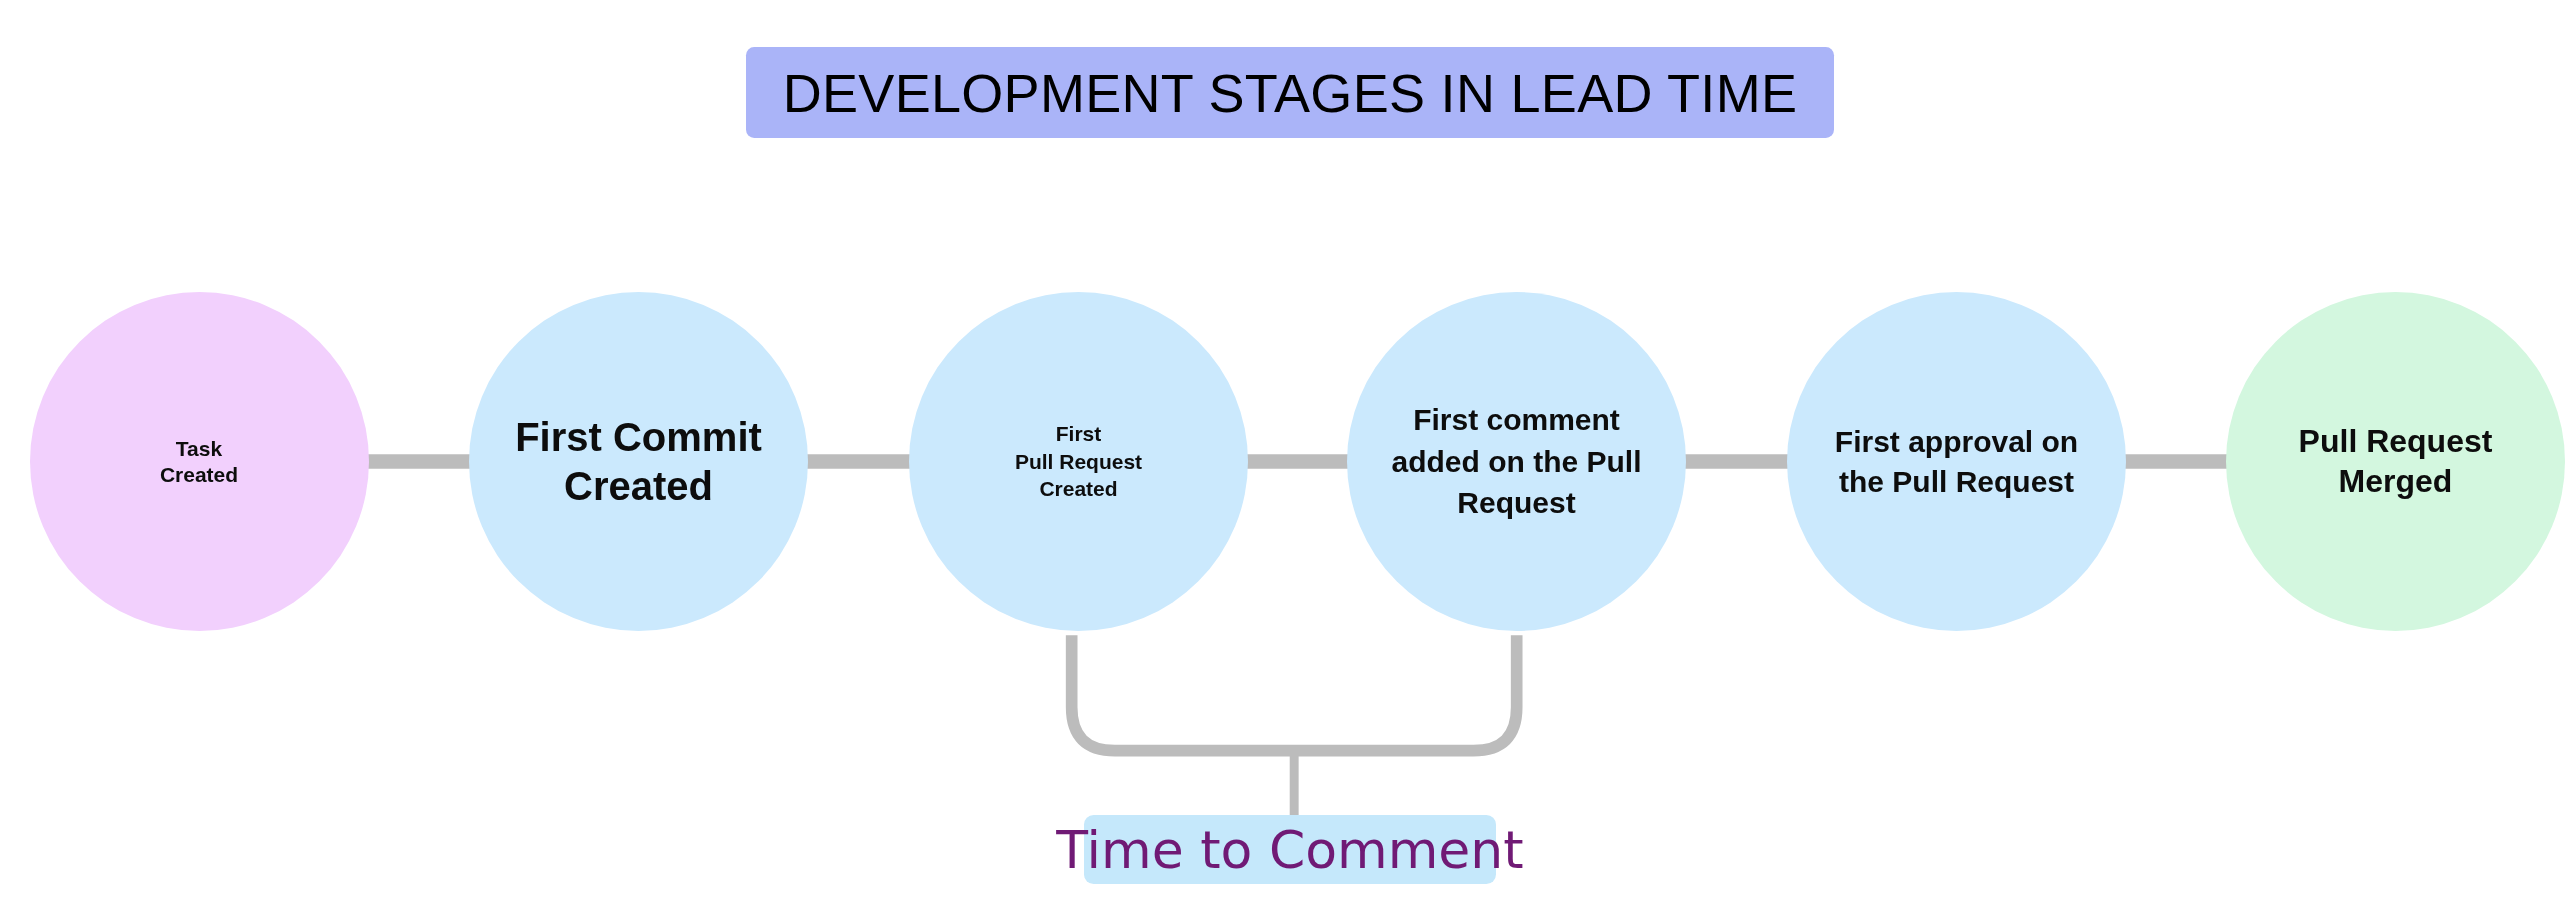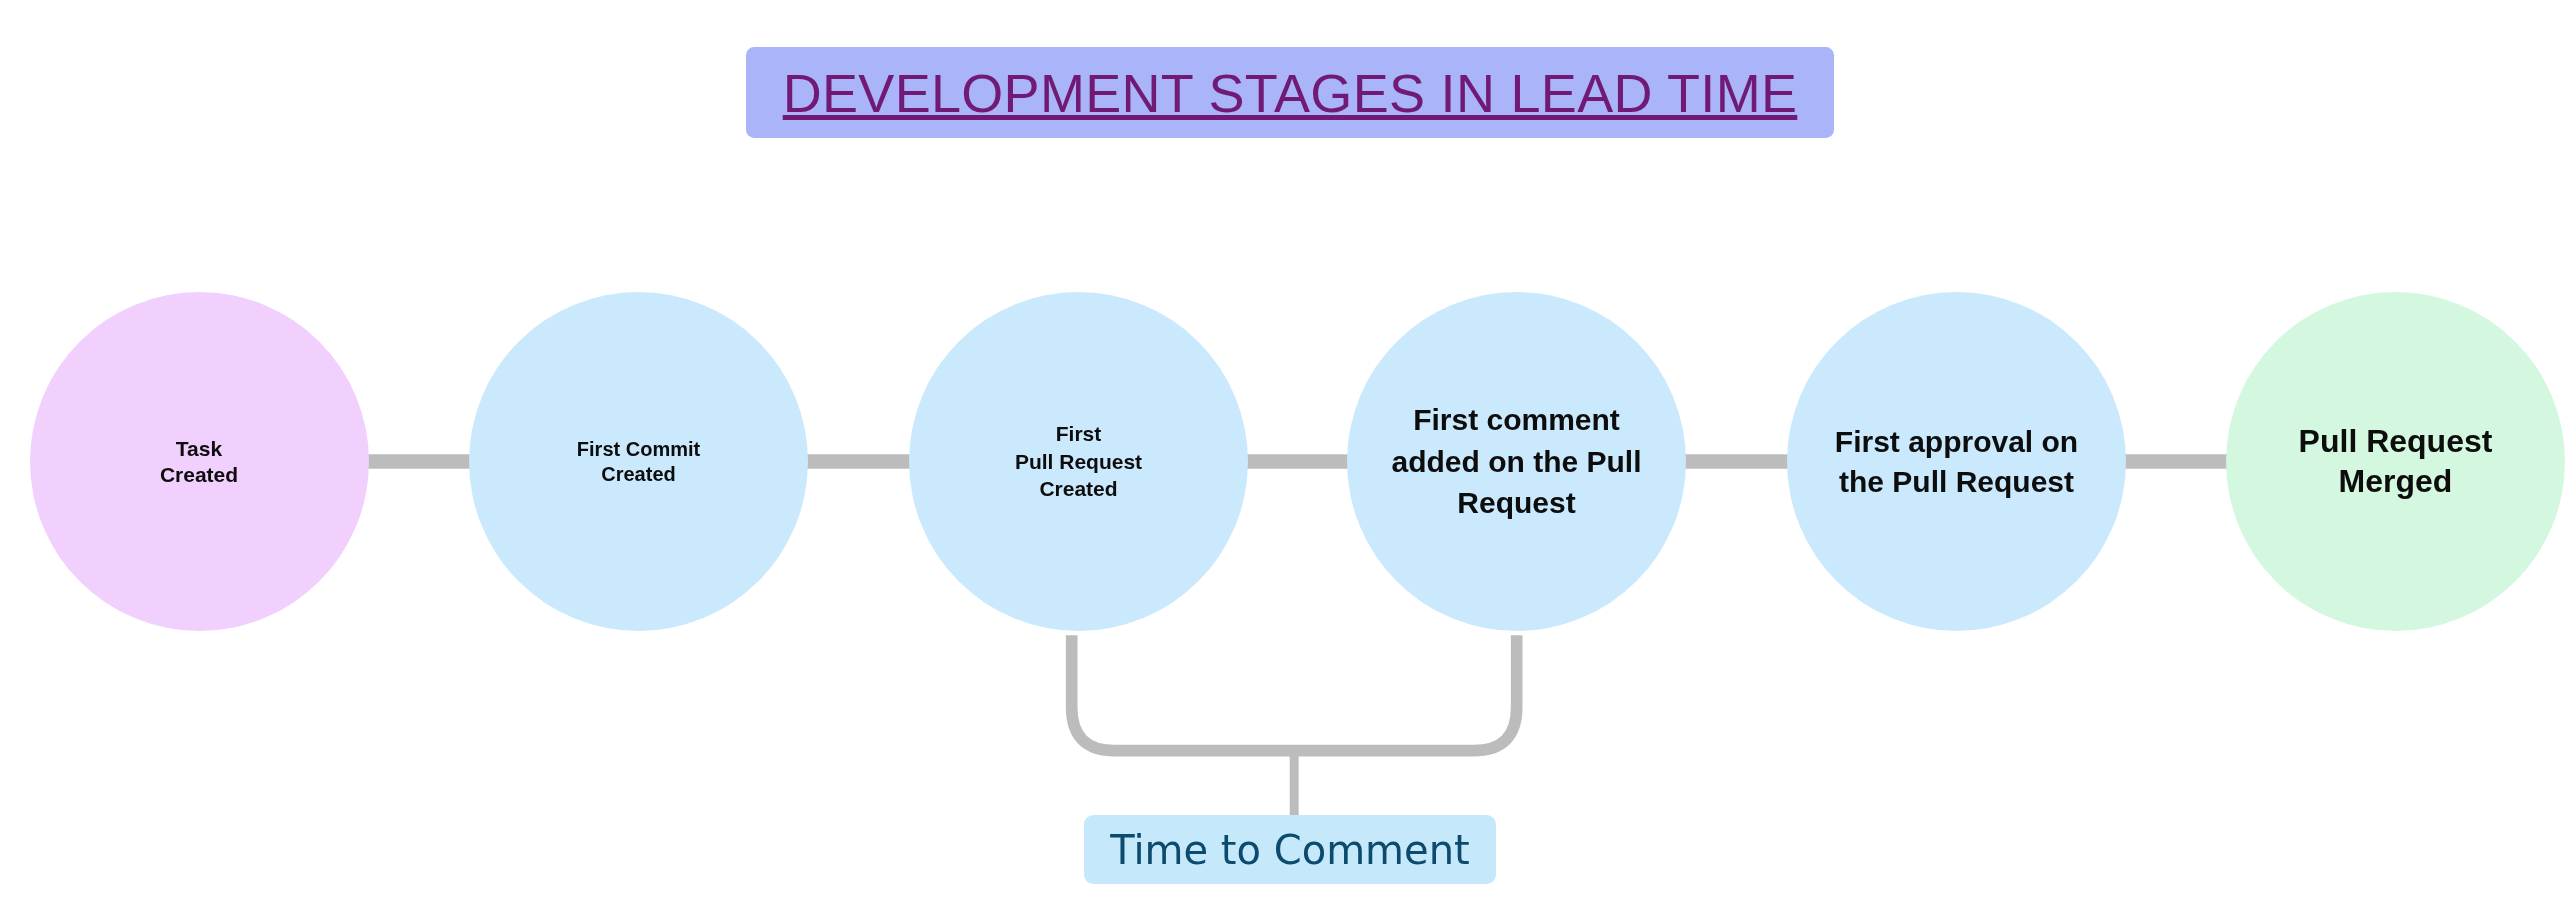--- a/index.html
+++ b/index.html
@@ -31,25 +31,24 @@
     border-radius: 8.2px;
     display: flex;
     align-items: center;
     justify-content: center;
     box-sizing: border-box;
   }
   #title-text {
     font-family: "Liberation Sans", sans-serif;
     font-size: 54px;
     font-weight: 400;
-    color: #701a75;
+    color: #000000;
     letter-spacing: 0.3px;
     white-space: nowrap;
     line-height: 1;
-    text-decoration: underline;
   }
 
   
   #wire-layer {
     position: absolute;
     left: 0;
     top: 0;
     width: 2576px;
     height: 923px;
     pointer-events: none;
@@ -83,23 +82,23 @@
     height: 69px;
     background: #C5E8FB;
     border-radius: 9.6px;
     display: flex;
     align-items: center;
     justify-content: center;
     box-sizing: border-box;
   }
   #annotation-text {
     font-family: "DejaVu Sans", sans-serif;
-    font-size: 40px;
+    font-size: 52px;
     font-weight: 400;
-    color: #0c4a6e;
+    color: #701a75;
     white-space: nowrap;
     line-height: 1;
   }
 </style>
 </head>
 <body>
 
 <div id="canvas">
 
   <div id="title-banner">
@@ -119,21 +118,21 @@
       <line x1="1884" y1="1093" x2="1884" y2="1190" stroke="#BCBCBC" stroke-width="13"></line>
     </g>
   </svg>
 
   <div class="stage-node" style="left:29.5px; top:292px; width:339px; height:339px; background:#F2D0FD;">
     <div class="stage-label" style="font-size:21px; line-height:1.22;">Task
 Created</div>
   </div>
 
   <div class="stage-node" style="left:469px; top:292px; width:339px; height:339px; background:#CBE9FD;">
-    <div class="stage-label" style="font-size:20px; line-height:1.22;">First Commit
+    <div class="stage-label" style="font-size:40px; line-height:1.22;">First Commit
 Created</div>
   </div>
 
   <div class="stage-node" style="left:909px; top:292px; width:339px; height:339px; background:#CBE9FD;">
     <div class="stage-label" style="font-size:21px; line-height:1.32;">First
 Pull Request
 Created</div>
   </div>
 
   <div class="stage-node" style="left:1347px; top:292px; width:339px; height:339px; background:#CBE9FD;">

